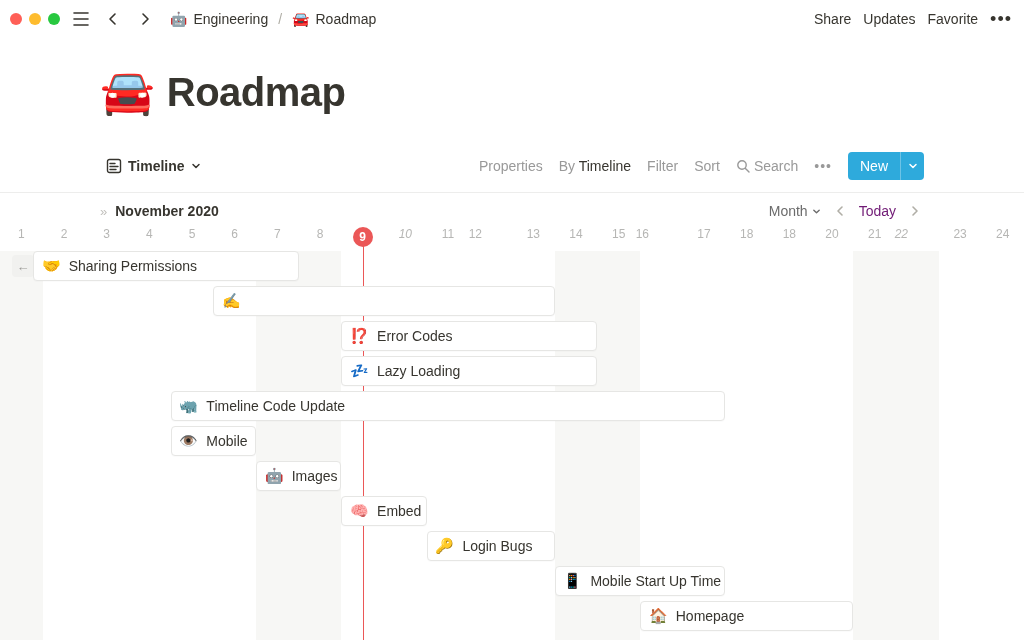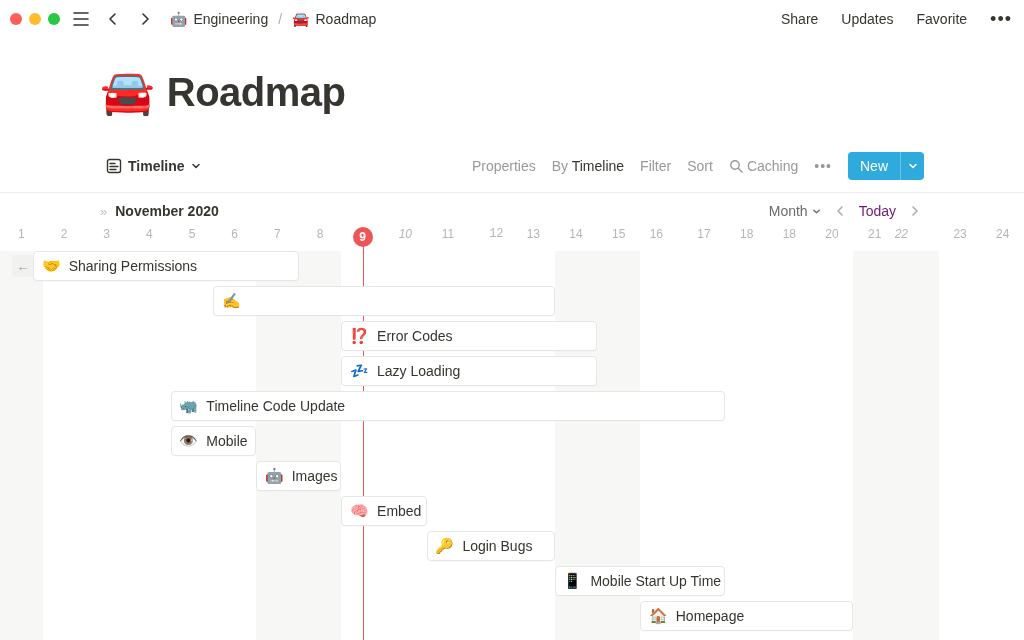--- a/index.html
+++ b/index.html
@@ -5,21 +5,21 @@
   * { box-sizing: border-box; margin: 0; padding: 0; }
   html, body { width: 1024px; height: 640px; overflow: hidden; font-family: -apple-system, BlinkMacSystemFont, "Segoe UI", Helvetica, Arial, sans-serif; background: #fff; color: #37352f; }
   .topbar { display: flex; align-items: center; height: 38px; padding: 0 12px 0 10px; gap: 10px; font-size: 14px; }
   .traffic { display: flex; gap: 7px; align-items: center; }
   .dot { width: 12px; height: 12px; border-radius: 50%; }
   .dot.red { background:#ff5f57; } .dot.yellow{background:#febc2e;} .dot.green{background:#28c840;}
   .icon-btn { width: 22px; height: 22px; display:flex; align-items:center; justify-content:center; color:#37352f; cursor:pointer; border-radius:4px; }
   .breadcrumb { display:flex; align-items:center; gap:6px; }
   .crumb { display:flex; align-items:center; gap:6px; cursor:pointer; padding:2px 4px; border-radius:4px;}
   .crumb-sep { color:#b0aea6; }
-  .topbar-right { margin-left:auto; display:flex; align-items:center; gap:23px; font-size:14px; }
+  .topbar-right { margin-left:auto; display:flex; align-items:center; gap:12px; font-size:14px; }
   .top-link { cursor:pointer; color:#37352f; }
   .more-dots { font-size:18px; letter-spacing:1px; cursor:pointer; }
   .page-header { padding: 28px 100px 0 100px; }
   .title-row { display:flex; align-items:center; gap:12px; }
   .title-emoji { font-size:44px; }
   .title-text { font-size:40px; font-weight:700; letter-spacing:-0.5px; }
   .view-bar { display:flex; align-items:center; margin-top:28px; padding: 0 100px; height:40px; font-size:14px; }
   .view-switch { display:flex; align-items:center; gap:6px; font-weight:600; cursor:pointer; padding:4px 6px; border-radius:4px;}
   .view-right { margin-left:auto; display:flex; align-items:center; gap:16px; color:#999; }
   .vr-item { cursor:pointer; }
@@ -112,21 +112,21 @@
       <span>By</span>
       <span class="strong" style="color:#37352f;">Timeline</span>
     </span>
     <span class="vr-item">Filter</span>
     <span class="vr-item">Sort</span>
     <span class="vr-item" style="display:flex;align-items:center;gap:4px;">
       <svg width="14" height="14" viewBox="0 0 14 14">
           <circle cx="6" cy="6" r="4.2" fill="none" stroke="#999" stroke-width="1.4"></circle>
           <path d="M9.2 9.2L13 13" stroke="#999" stroke-width="1.4" stroke-linecap="round"></path>
         </svg>
-      <span>Caching</span>
+      <span>Search</span>
     </span>
     <span class="vr-item" style="letter-spacing:1px;">•••</span>
     <div class="new-btn">
       <span class="lbl">New</span>
       <span class="caret">
         <svg width="10" height="10" viewBox="0 0 10 10">
             <path d="M2 3.5L5 6.5 8 3.5" stroke="#fff" stroke-width="1.5" fill="none" stroke-linecap="round" stroke-linejoin="round"></path>
           </svg>
       </span>
     </div>
@@ -163,25 +163,25 @@
       <div class="day-col" style="left: 42.67px;"><span class="num">2</span></div>
       <div class="day-col" style="left: 85.34px;"><span class="num">3</span></div>
       <div class="day-col" style="left: 128.01px;"><span class="num">4</span></div>
       <div class="day-col" style="left: 170.68px;"><span class="num">5</span></div>
       <div class="day-col" style="left: 213.35px;"><span class="num">6</span></div>
       <div class="day-col" style="left: 256.02px;"><span class="num">7</span></div>
       <div class="day-col" style="left: 298.69px;"><span class="num">8</span></div>
       <div class="day-col today-col" style="left: 341.36px;"><span class="num">9</span></div>
       <div class="day-col" style="left: 384.03px; font-style: italic;"><span class="num">10</span></div>
       <div class="day-col" style="left: 426.7px;"><span class="num">11</span></div>
-      <div class="day-col" style="left: 475px; font-family: Liberation Mono, monospace;"><span class="num">12</span></div>
+      <div class="day-col" style="left: 454px;"><span class="num">12</span></div>
       <div class="day-col" style="left: 512.04px;"><span class="num">13</span></div>
       <div class="day-col" style="left: 554.71px;"><span class="num">14</span></div>
       <div class="day-col" style="left: 597.38px;"><span class="num">15</span></div>
-      <div class="day-col" style="left: 635px;"><span class="num">16</span></div>
+      <div class="day-col" style="left: 621px;"><span class="num">16</span></div>
       <div class="day-col" style="left: 682.72px;"><span class="num">17</span></div>
       <div class="day-col" style="left: 725.39px;"><span class="num">18</span></div>
       <div class="day-col" style="left: 768.06px;"><span class="num">18</span></div>
       <div class="day-col" style="left: 810.73px;"><span class="num">20</span></div>
       <div class="day-col" style="left: 853.4px;"><span class="num">21</span></div>
       <div class="day-col" style="left: 880px; font-style: italic;"><span class="num">22</span></div>
       <div class="day-col" style="left: 938.74px;"><span class="num">23</span></div>
       <div class="day-col" style="left: 981.41px;"><span class="num">24</span></div>
     </div>
 

